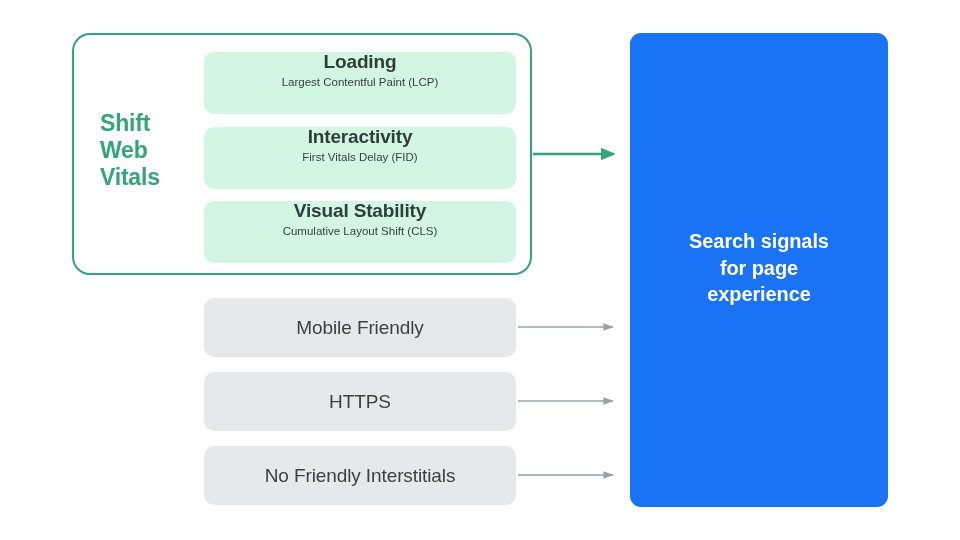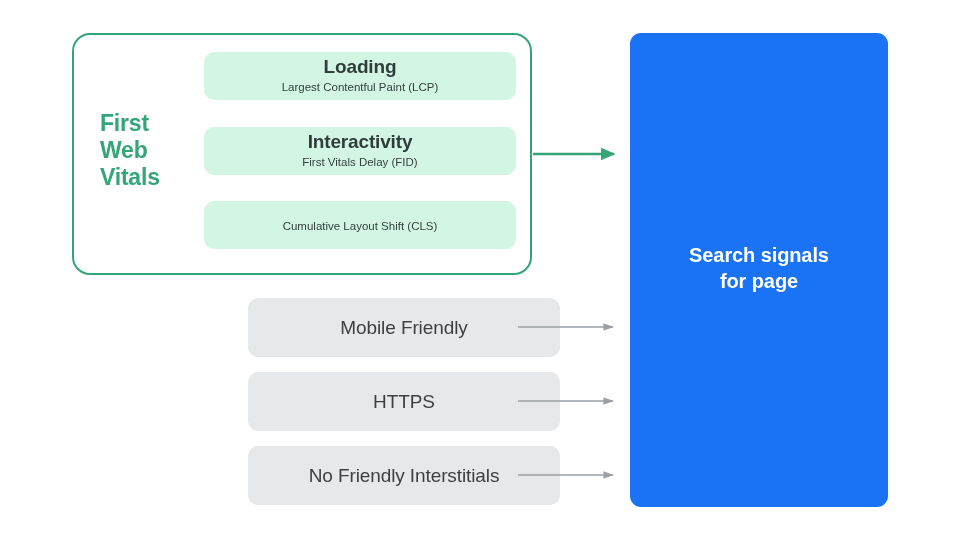--- a/index.html
+++ b/index.html
@@ -43,28 +43,28 @@
     line-height: 1.18;
     letter-spacing: -0.2px;
     text-align: left;
   }
 
   
   .pill {
     position: absolute;
     left: 204px;
     width: 312px;
-    height: 48px;
+    height: 62px;
     background: #d3f5e3;
     border-radius: 10px;
     box-sizing: border-box;
     display: flex;
     flex-direction: column;
     align-items: center;
-    justify-content: center;
+    justify-content: flex-start;
   }
   .pill-1 { top: 52px; }
   .pill-2 { top: 127px; }
   .pill-3 { top: 201px; }
 
   .pill-title {
     font-size: 19px;
     font-weight: bold;
     color: #2f3d3b;
     line-height: 1.1;
@@ -83,21 +83,20 @@
   .gbox {
     position: absolute;
     left: 204px;
     width: 312px;
     height: 59px;
     background: #e7e8e9;
     border-radius: 10px;
     display: flex;
     align-items: center;
     justify-content: center;
-    margin-left: 44px;
   }
   .gbox-1 { top: 298px; }
   .gbox-2 { top: 372px; }
   .gbox-3 { top: 446px; }
 
   .gbox-label {
     font-size: 19px;
     font-weight: normal;
     color: #3d3f42;
     letter-spacing: -0.1px;
@@ -137,50 +136,51 @@
     pointer-events: none;
   }
 </style>
 </head>
 <body>
 
 <div id="canvas">
 
   <div class="cwv-container"></div>
 
-  <div class="cwv-label"><span>First</span><br><span>Web</span><br><span>Vitals</span></div>
+  <div class="cwv-label"><span>Shift</span><br><span>Web</span><br><span>Vitals</span></div>
 
   <div class="pill pill-1">
     <div class="pill-title">Loading</div>
     <div class="pill-sub">Largest Contentful Paint (LCP)</div>
   </div>
 
   <div class="pill pill-2">
     <div class="pill-title">Interactivity</div>
     <div class="pill-sub">First Vitals Delay (FID)</div>
   </div>
 
   <div class="pill pill-3">
+    <div class="pill-title">Visual Stability</div>
     <div class="pill-sub">Cumulative Layout Shift (CLS)</div>
   </div>
 
   <div class="gbox gbox-1">
     <div class="gbox-label">Mobile Friendly</div>
   </div>
 
   <div class="gbox gbox-2">
     <div class="gbox-label">HTTPS</div>
   </div>
 
   <div class="gbox gbox-3">
     <div class="gbox-label">No Friendly Interstitials</div>
   </div>
 
   <div class="blue-box">
-    <div class="blue-text"><span>Search signals</span><br><span>for page</span><br></div>
+    <div class="blue-text"><span>Search signals</span><br><span>for page</span><br><span>experience</span></div>
   </div>
 
   <svg class="arrow-svg" viewBox="0 0 960 540">
     <defs>
       <marker id="arrowhead-green" markerWidth="7" markerHeight="7" refX="5.4" refY="3" orient="auto" markerUnits="strokeWidth">
         <path d="M0,0.4 L6,3 L0,5.6 Z" fill="#34a578"></path>
       </marker>
       <marker id="arrowhead-gray" markerWidth="8" markerHeight="8" refX="6" refY="3" orient="auto" markerUnits="strokeWidth">
         <path d="M0,0.6 L6.5,3 L0,5.4 Z" fill="#9aa0a6"></path>
       </marker>

